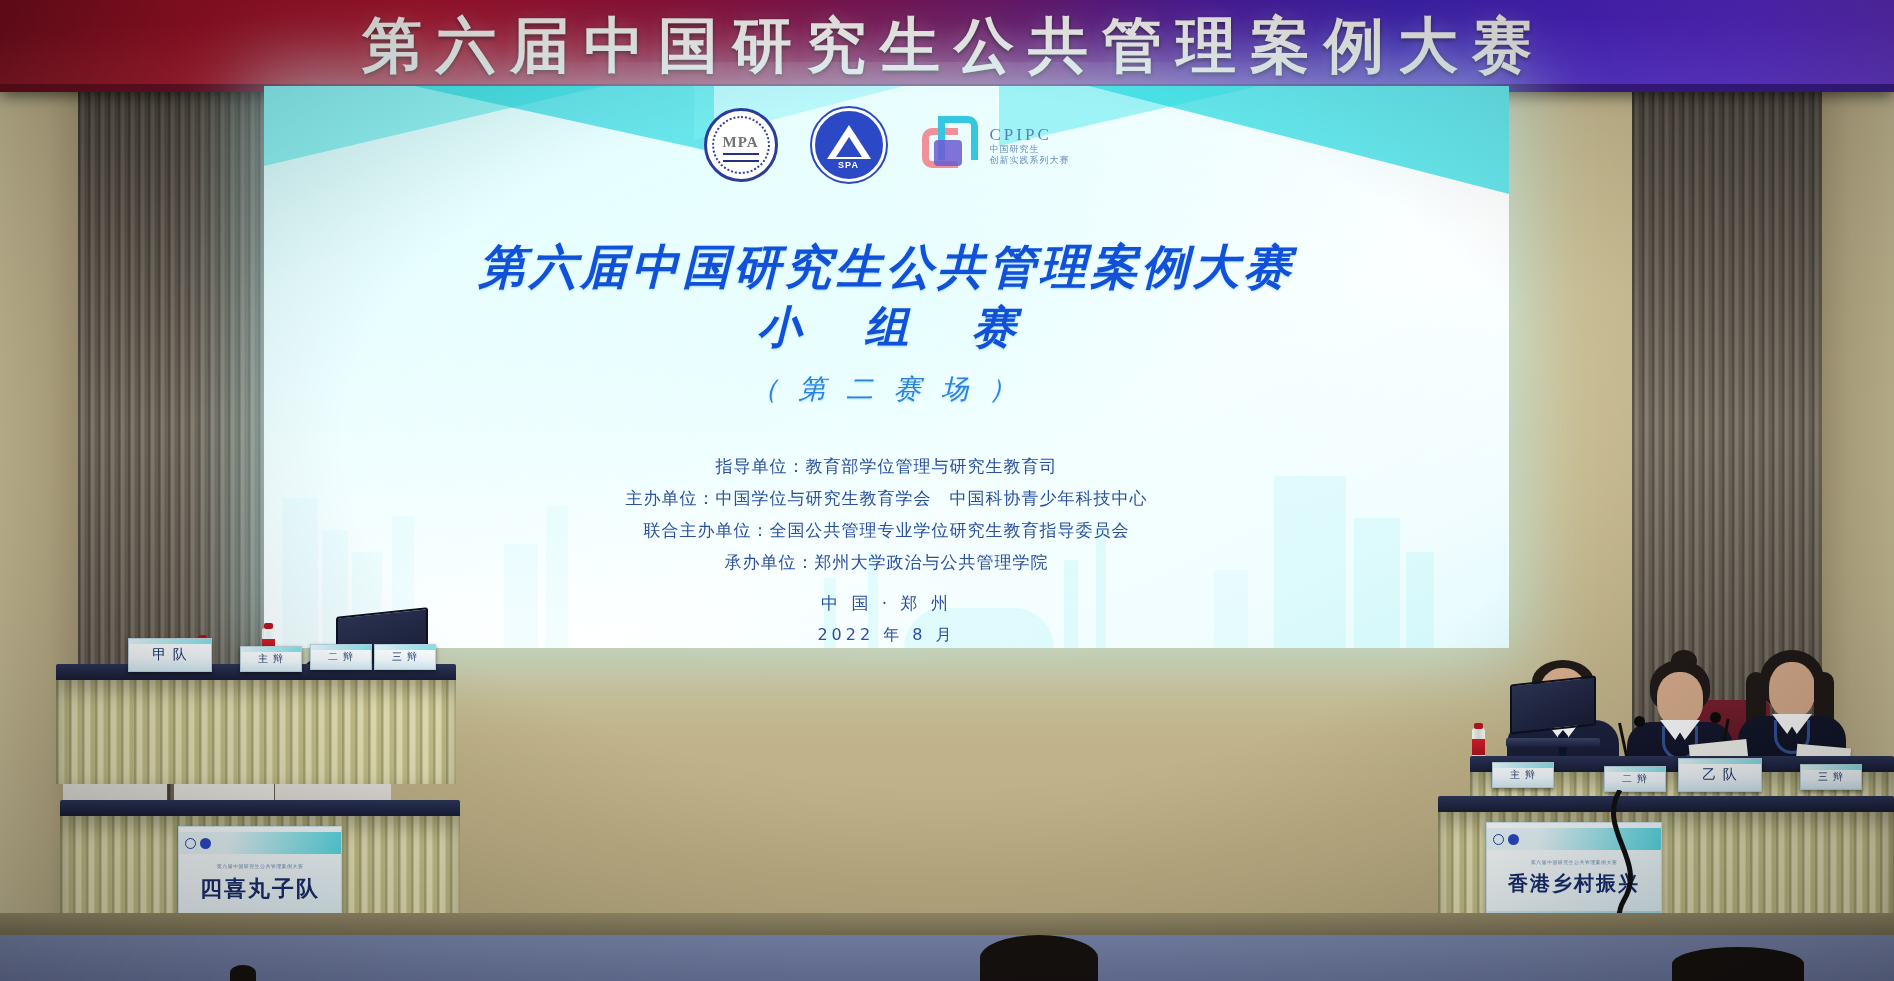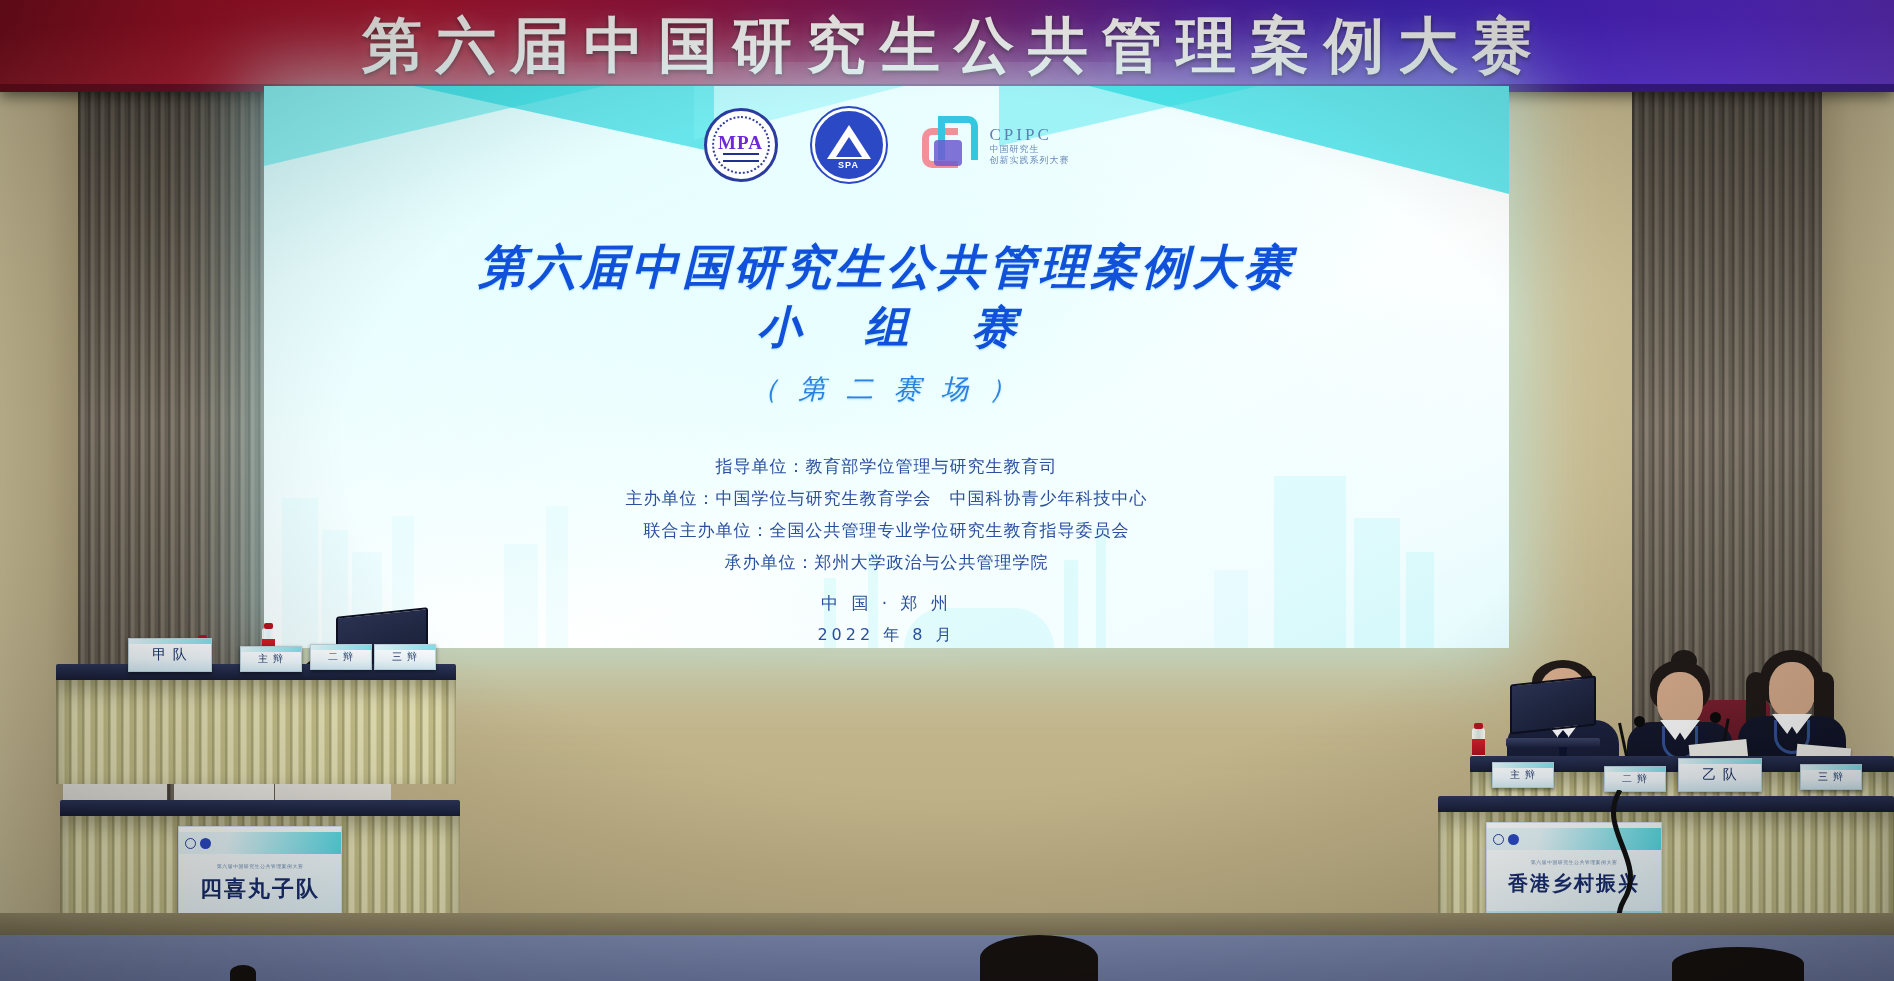--- a/index.html
+++ b/index.html
@@ -120,21 +120,21 @@
     background:#ffffff;
     display:flex; align-items:center; justify-content:center;
     box-shadow:0 0 0 2px #ffffff inset;
   }
   .seal .ring {
     position:absolute; inset:5px; border-radius:50%;
     border:2px dotted #32409f;
   }
   .seal .mpa {
     font-family:"Liberation Serif",serif; font-weight:bold;
-    font-size:19px; color:#6d28d9; letter-spacing:1px; line-height:1;
+    font-size:15px; color:#737373; letter-spacing:1px; line-height:1;
     position:relative; z-index:2; margin-bottom:6px;
   }
   .seal .book {
     position:absolute; left:50%; transform:translateX(-50%);
     bottom:17px; width:36px; height:9px;
     border-top:2px solid #24318c; border-bottom:2px solid #24318c;
   }
   .seal2 {
     width:74px; height:74px; border-radius:50%;
     background:#2b49c4; border:3px solid #ffffff;

